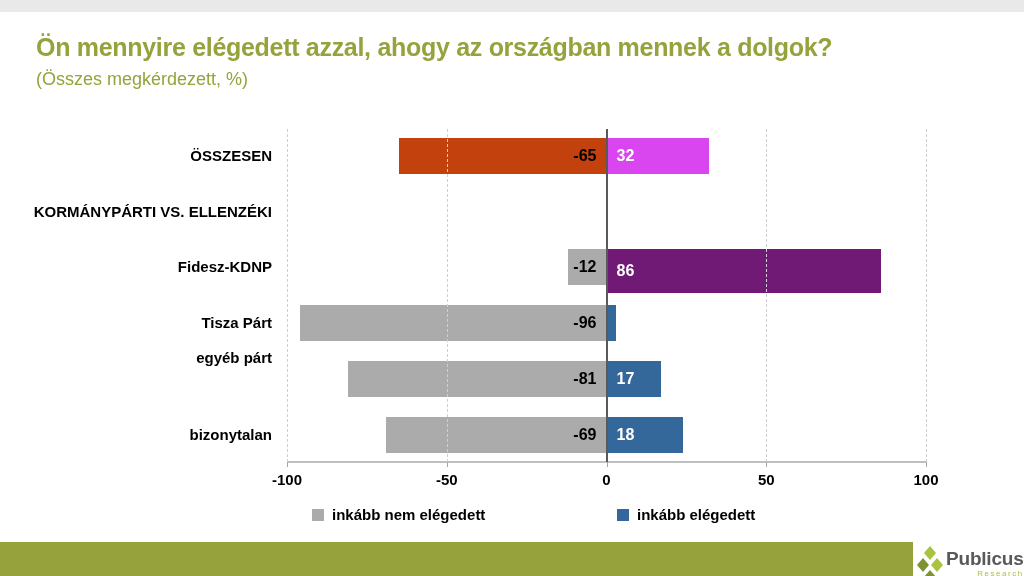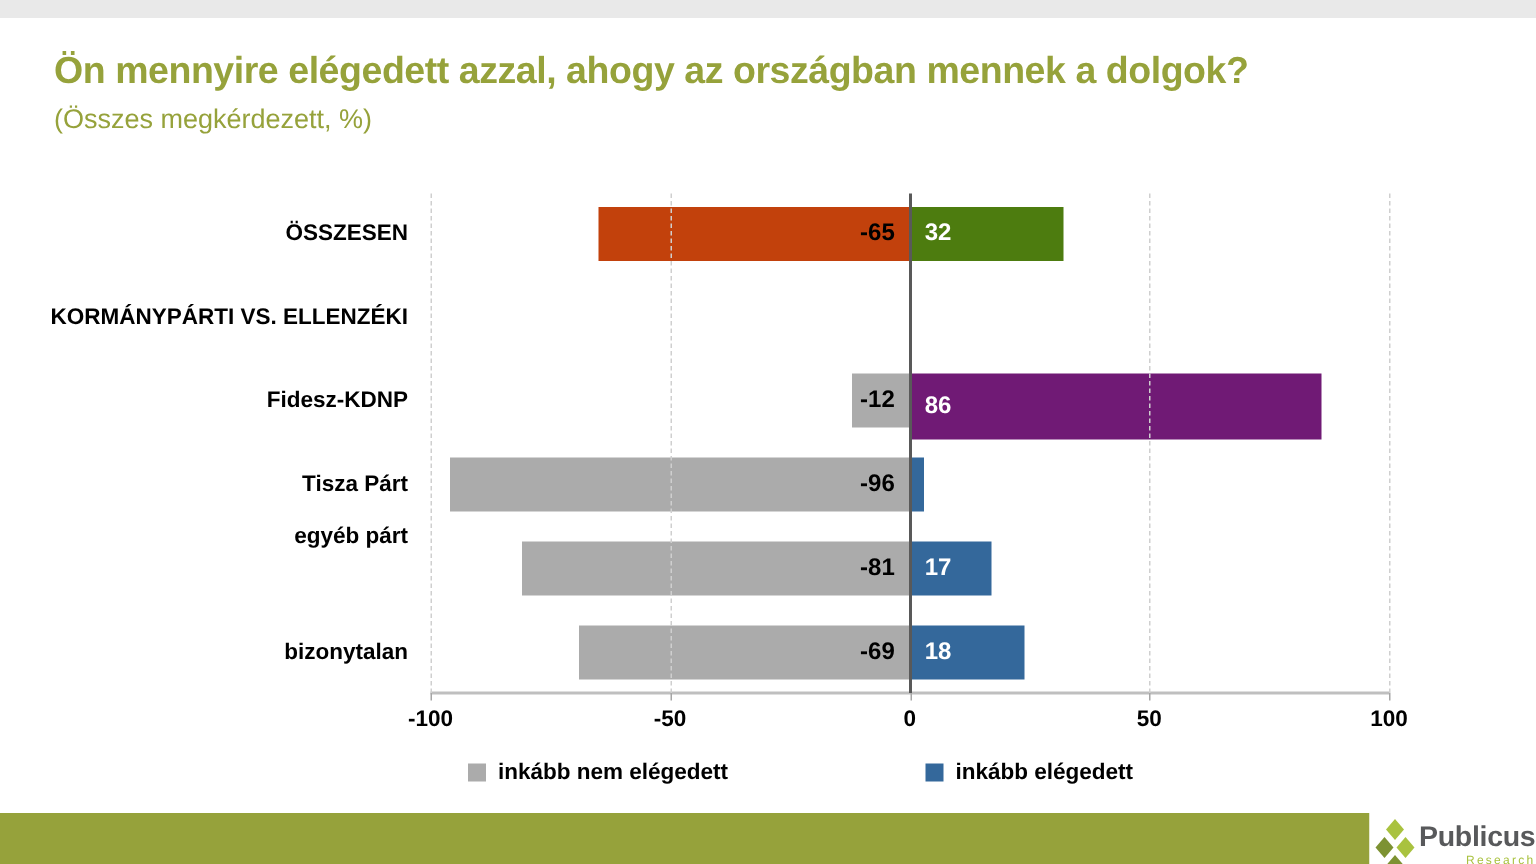--- a/index.html
+++ b/index.html
@@ -67,21 +67,21 @@
     </div>
     <div class="cat-label" style="left: 20px; width: 252px; top: 302.1px;">Tisza Párt</div>
     <div class="bar pos" style="left: 606.5px; top: 237.4px; width: 274.77px; height: 44px; background: #701a75;">
       <span class="val">86</span>
     </div>
     <div class="bar neg" style="left: 568.16px; top: 237.4px; width: 38.34px; height: 36px; background: rgb(171, 171, 171);">
       <span class="val">-12</span>
     </div>
     <div class="cat-label" style="left: 20px; width: 252px; top: 246.4px;">Fidesz-KDNP</div>
     <div class="cat-label" style="left: 20px; width: 252px; top: 190.7px;">KORMÁNYPÁRTI VS. ELLENZÉKI</div>
-    <div class="bar pos" style="left: 606.5px; top: 126px; width: 102.24px; height: 36px; background: #4d7c0f;">
+    <div class="bar pos" style="left: 606.5px; top: 126px; width: 102.24px; height: 36px; background: #d946ef;">
       <span class="val">32</span>
     </div>
     <div class="bar neg" style="left: 398.825px; top: 126px; width: 207.675px; height: 36px; background: #c2410c;">
       <span class="val">-65</span>
     </div>
     <div class="cat-label" style="left: 20px; width: 252px; top: 135px;">ÖSSZESEN</div>
     <div class="axisline" style="left: 287px; top: 449px; width: 639px; background: rgb(191, 191, 191);"></div>
     <div class="ticklabel" style="left: 896px; top: 459px;">100</div>
     <div class="tickmark" style="left: 926px; top: 450px; height: 5px;"></div>
     <div class="gridline" style="left: 926px; top: 117px; height: 333px; border-left-color: rgb(207, 207, 207);"></div>

